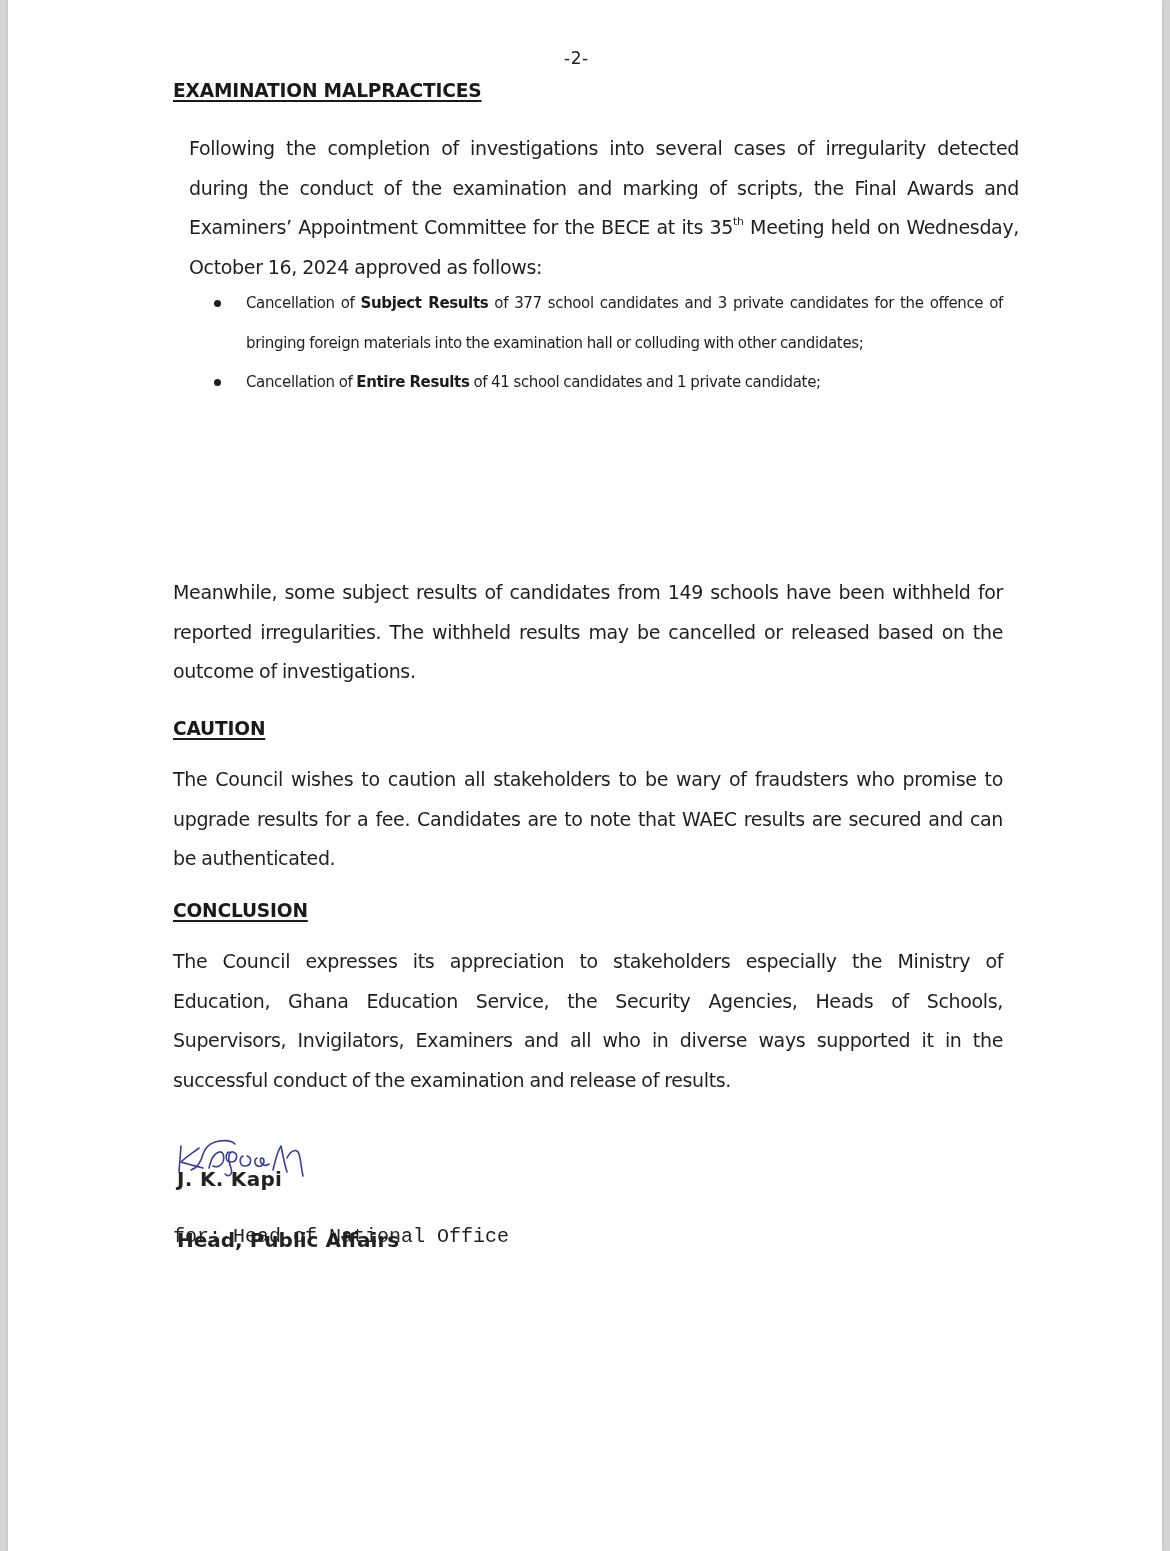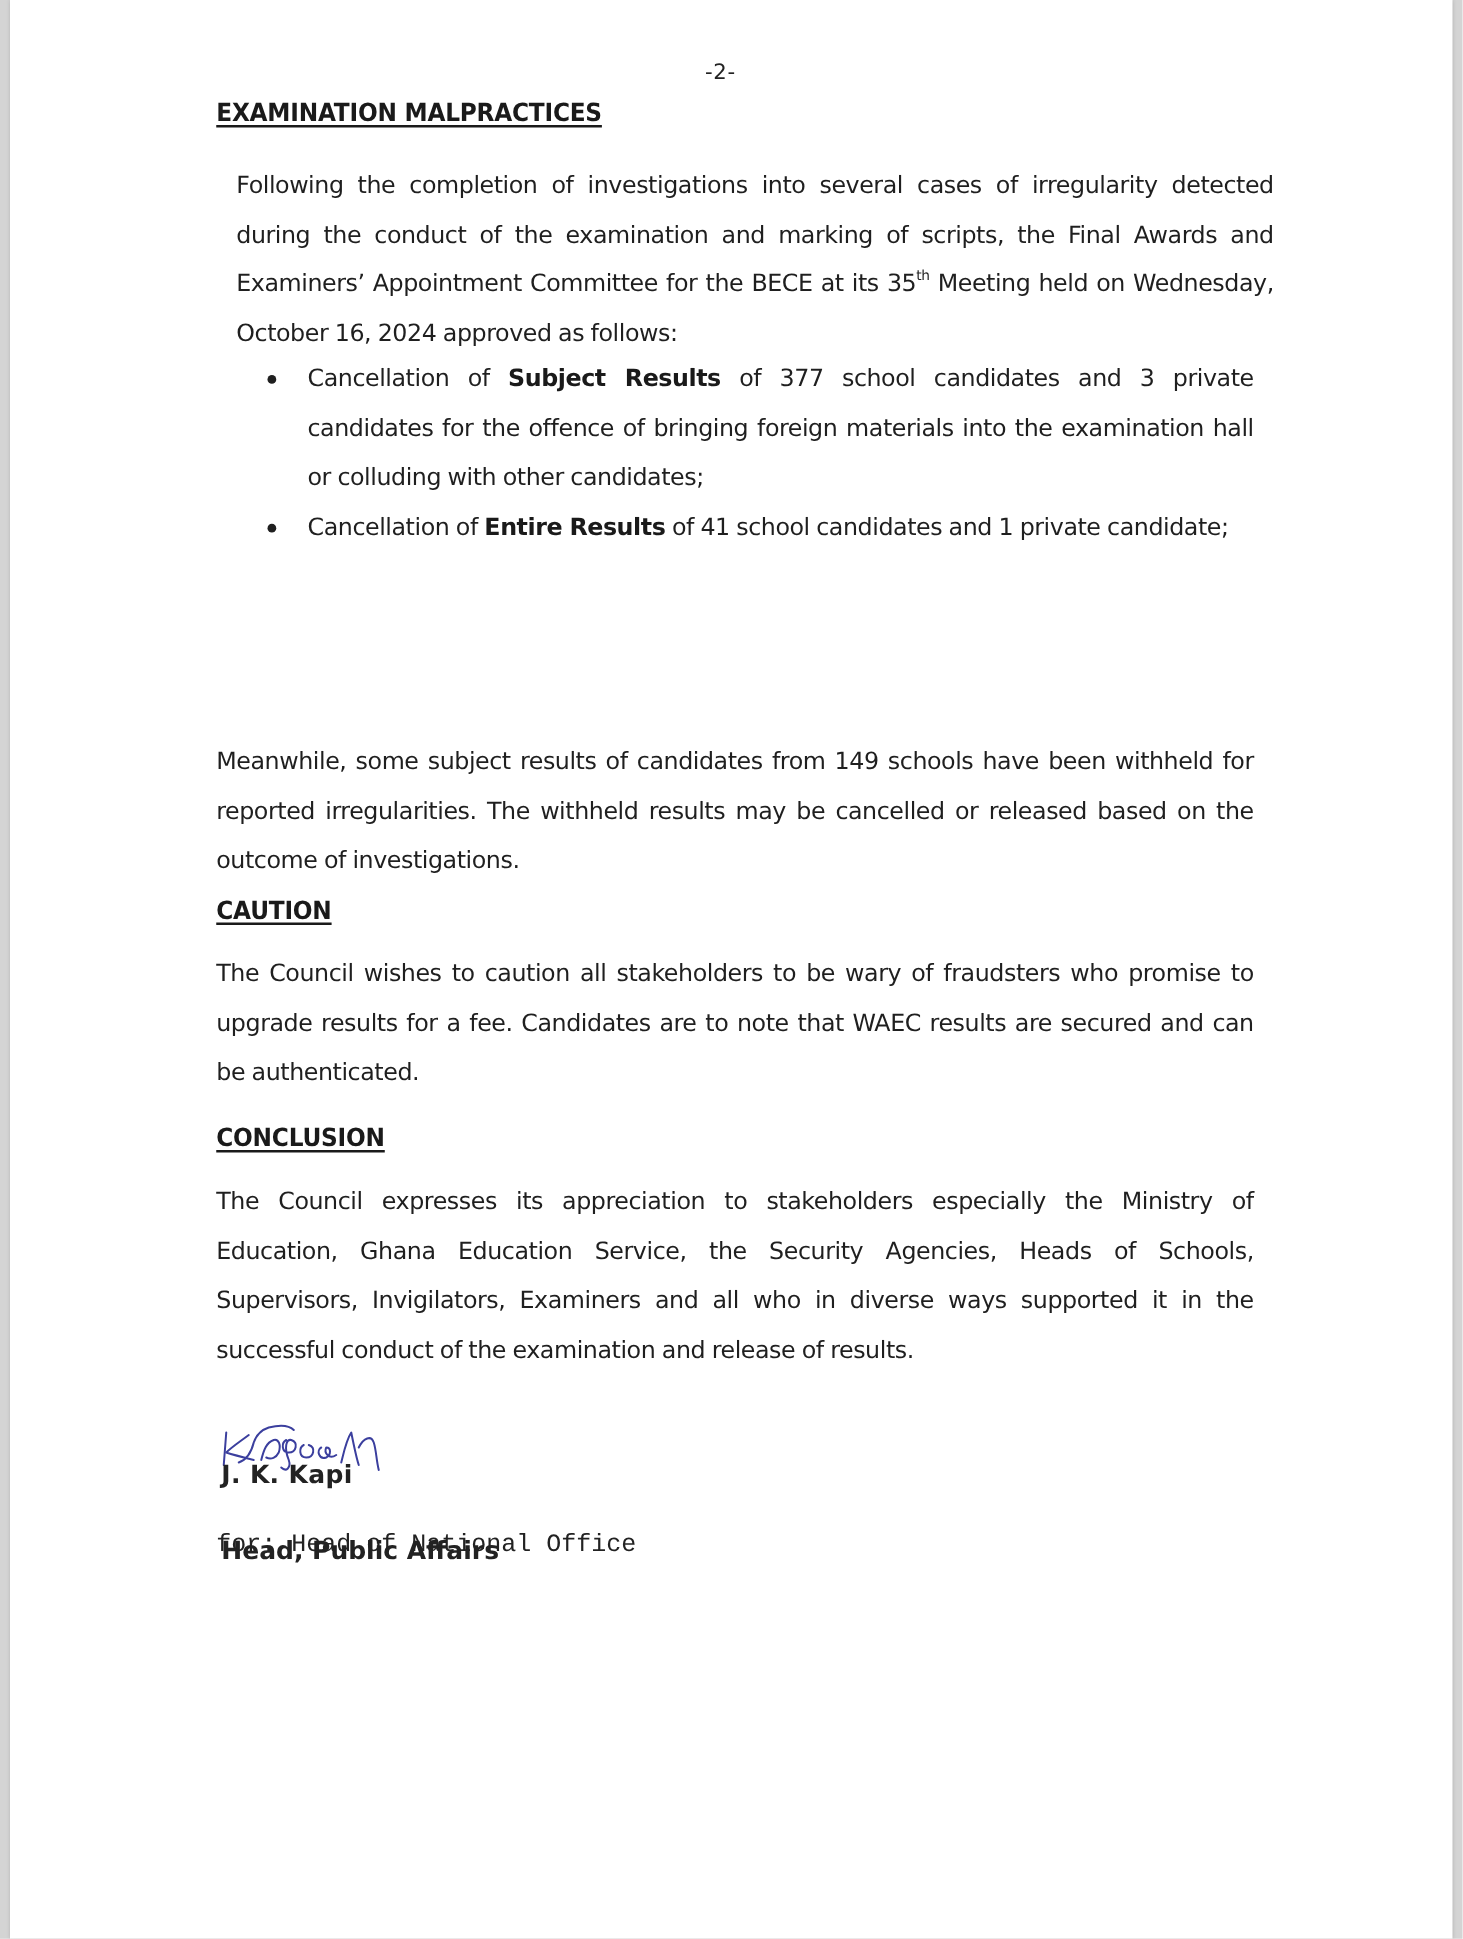--- a/index.html
+++ b/index.html
@@ -74,21 +74,21 @@
     left: 0;
     top: 284px;
     width: 830px;
     margin: 0;
     padding: 0;
     list-style: none;
   }
   ul.bullets li {
     position: relative;
     padding-left: 73px;
-    font-size: 19px;
+    font-size: 15px;
     line-height: 39.5px;
     text-align: justify;
     letter-spacing: -0.35px;
     word-spacing: -0.5px;
     color: #1f1f1f;
   }
   ul.bullets li .bullet-dot {
     position: absolute;
     left: 41px;
     top: 16px;
@@ -143,21 +143,21 @@
       <li>
         <span class="bullet-dot"></span>
         <span>Cancellation of </span><b>Subject Results</b><span> of 377 school candidates and 3 private candidates for the offence of bringing foreign materials into the examination hall or colluding with other candidates;</span>
       </li>
       <li>
         <span class="bullet-dot"></span>
         <span>Cancellation of </span><b>Entire Results</b><span> of 41 school candidates and 1 private candidate;</span>
       </li>
     </ul>
 
-    <p class="para" style="top:590px; margin:0;">Meanwhile, some subject results of candidates from 149 schools have been withheld for reported irregularities. The withheld results may be cancelled or released based on the outcome of investigations.</p>
+    <p class="para" style="top:573px; margin:0;">Meanwhile, some subject results of candidates from 149 schools have been withheld for reported irregularities. The withheld results may be cancelled or released based on the outcome of investigations.</p>
 
     <div class="section-heading" style="top:716px;">CAUTION</div>
     <p class="para" style="top:760px; margin:0;">The Council wishes to caution all stakeholders to be wary of fraudsters who promise to upgrade results for a fee. Candidates are to note that WAEC results are secured and can be authenticated.</p>
 
     <div class="section-heading" style="top:898px;">CONCLUSION</div>
     <p class="para" style="top:942px; margin:0;">The Council expresses its appreciation to stakeholders especially the Ministry of Education, Ghana Education Service, the Security Agencies, Heads of Schools, Supervisors, Invigilators, Examiners and all who in diverse ways supported it in the successful conduct of the examination and release of results.</p>
 
     <svg class="signature" viewBox="0 0 150 60">
       <g fill="none" stroke="#3b3f9e" stroke-width="1.6" stroke-linecap="round" stroke-linejoin="round">
         <path d="M8 18 L6 44"></path>

